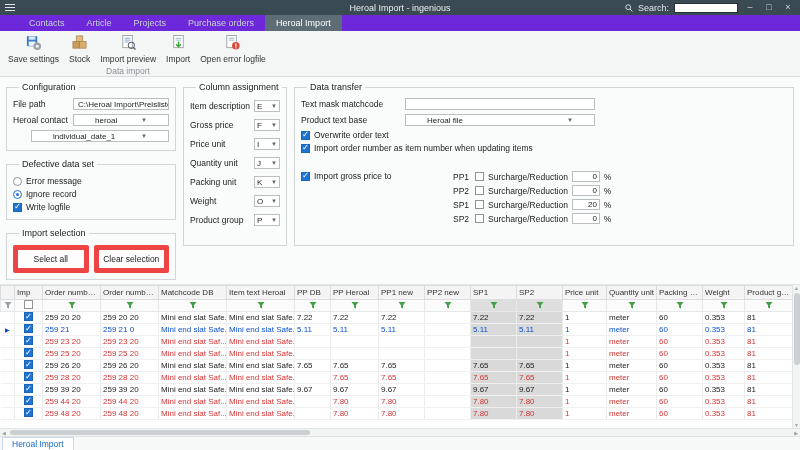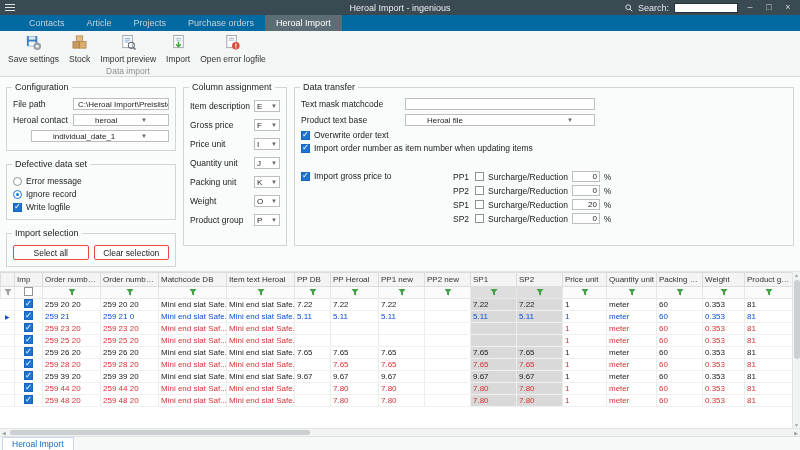--- a/index.html
+++ b/index.html
@@ -9,54 +9,54 @@
   
   .titlebar{flex:0 0 15px;background:#3a4a52;color:#dfe6ea;display:flex;align-items:center;padding:0 5px;position:relative;font-size:9px;}
   .burger{width:10px;height:7px;border-top:1.5px solid #dfe6ea;border-bottom:1.5px solid #dfe6ea;position:relative;display:inline-block;}
   .burger::after{content:"";position:absolute;left:0;right:0;top:2px;border-top:1.5px solid #dfe6ea;}
   .app-title{position:absolute;left:0;right:0;text-align:center;pointer-events:none;color:#e8edf0;}
   .tb-right{margin-left:auto;display:flex;align-items:center;gap:5px;z-index:2;}
   .search-box{width:64px;height:10px;background:#fff;border:1px solid #25323a;font-size:8px;padding:0 2px;}
   .winbtn{width:14px;text-align:center;color:#cfd8dc;font-size:9px;line-height:11px;}
 
   
-  .tabbar{flex:0 0 16px;background:#0369a1;display:flex;color:#c7d1d7;font-size:9px;padding-left:18px;}
+  .tabbar{flex:0 0 16px;background:#6d28d9;display:flex;color:#c7d1d7;font-size:9px;padding-left:18px;}
   .tab{display:flex;align-items:center;padding:0 11px;white-space:nowrap;}
   .tab.active{background:#5d6d75;color:#fff;}
 
   
   .ribbon{flex:0 0 42px;background:#f4f5f5;border-bottom:1px solid #d7dadc;display:flex;flex-direction:column;padding:1px 3px 0;}
   .ribbon-buttons{display:flex;align-items:flex-end;}
   .rbtn{display:flex;flex-direction:column;align-items:center;gap:1px;padding:2px 5px 1px;border-radius:2px;}
   .rbtn svg{width:17px;height:17px;}
   .rbtn .lbl{font-size:8.5px;color:#333;white-space:nowrap;}
   .ribbon-caption{width:250px;text-align:center;font-size:8.5px;color:#8a9196;padding-top:1px;}
 
   
   .panels{flex:0 0 173px;background:#fafbfb;display:flex;gap:7px;padding:6px 6px 4px;border-bottom:1px solid #e2e4e5;}
   .pcol1{width:170px;display:flex;flex-direction:column;gap:9px;}
   .pcol2{width:104px;}
   .pcol3{flex:1;}
   .gbox{border:1px solid #d2d5d6;position:relative;padding:8px 6px 4px;margin-top:4px;background:#fafbfb;}
   .gbox.tall{height:159px;}
-  .gtitle{position:absolute;top:-6px;left:5px;background:#fafbfb;padding:0 3px;font-size:9px;color:#222;}
+  .gtitle{position:absolute;top:-6px;left:12px;background:#fafbfb;padding:0 3px;font-size:9px;color:#222;}
   .frow{display:flex;align-items:center;gap:4px;margin:2px 0 4px;}
   .flabel{width:56px;flex:none;font-size:8.5px;color:#222;}
   .tinput{flex:1;height:12px;background:#fff;border:1px solid #bcbfc1;display:flex;align-items:center;gap:2px;padding:0 2px;font-size:8px;overflow:hidden;white-space:nowrap;}
   .select{flex:1;height:12px;background:#fff;border:1px solid #bcbfc1;display:flex;align-items:center;justify-content:space-between;padding:0 21px;font-size:8px;overflow:hidden;white-space:nowrap;}
   .select .arr{color:#666;font-size:6px;flex:none;}
   .cb{width:9px;height:9px;border:1px solid #8f9396;background:#fff;display:inline-block;position:relative;flex:none;}
   .cb.checked{background:#1e74d2;border-color:#1a65b8;}
   .cb.checked::after{content:"✓";position:absolute;left:0px;top:-2.5px;color:#fff;font-size:8.5px;}
   .radio{width:9px;height:9px;border:1px solid #8f9396;border-radius:50%;background:#fff;display:inline-block;position:relative;flex:none;}
   .radio.sel{border-color:#1e74d2;}
   .radio.sel::after{content:"";position:absolute;left:2px;top:2px;width:3px;height:3px;border-radius:50%;background:#1e74d2;}
   .optrow{display:flex;align-items:center;gap:4px;margin:3px 0;font-size:8.5px;}
   .btnrow{display:flex;gap:5px;margin:3px 0 2px;}
-  .btn{flex:1;height:15px;background:#fdfdfd;border:1px solid #ef4444;border-radius:2px;display:flex;align-items:center;justify-content:center;font-size:8.5px;color:#222;}
+  .btn{flex:1;height:28px;background:#fdfdfd;border:5px solid #ef4444;border-radius:2px;display:flex;align-items:center;justify-content:center;font-size:8.5px;color:#222;}
   .arow{display:flex;align-items:center;justify-content:space-between;margin:0 0 7px;font-size:8.5px;}
   .sel-letter{width:26px;flex:none;height:12px;background:#fff;border:1px solid #bcbfc1;display:flex;align-items:center;justify-content:space-between;padding:0 2px;font-size:8px;}
   .dt-label{width:100px;flex:none;font-size:8.5px;}
   .dt-ctrl{width:190px;flex:none;}
   .dt-gross{display:flex;align-items:flex-start;gap:4px;margin-top:18px;}
   .dt-gross-left{width:148px;flex:none;display:flex;align-items:center;gap:4px;font-size:8.5px;}
   .pricerow{display:flex;align-items:center;gap:4px;margin-bottom:3px;font-size:8.5px;}
   .plabel{width:18px;flex:none;}
   .numbox{width:28px;height:11px;background:#fff;border:1px solid #bcbfc1;font-size:8px;display:flex;align-items:center;justify-content:flex-end;padding:0 2px;flex:none;}
 

